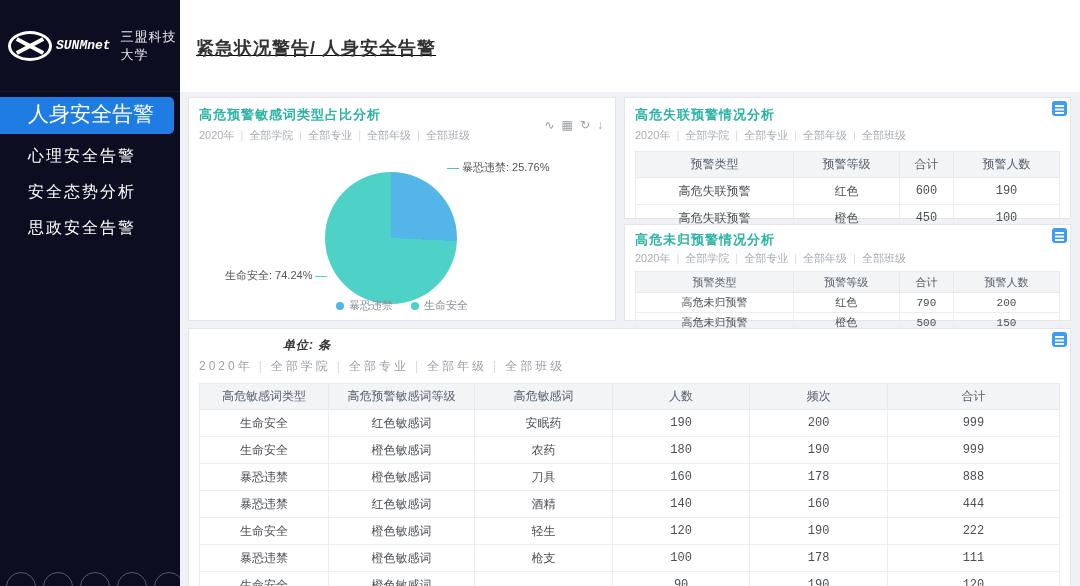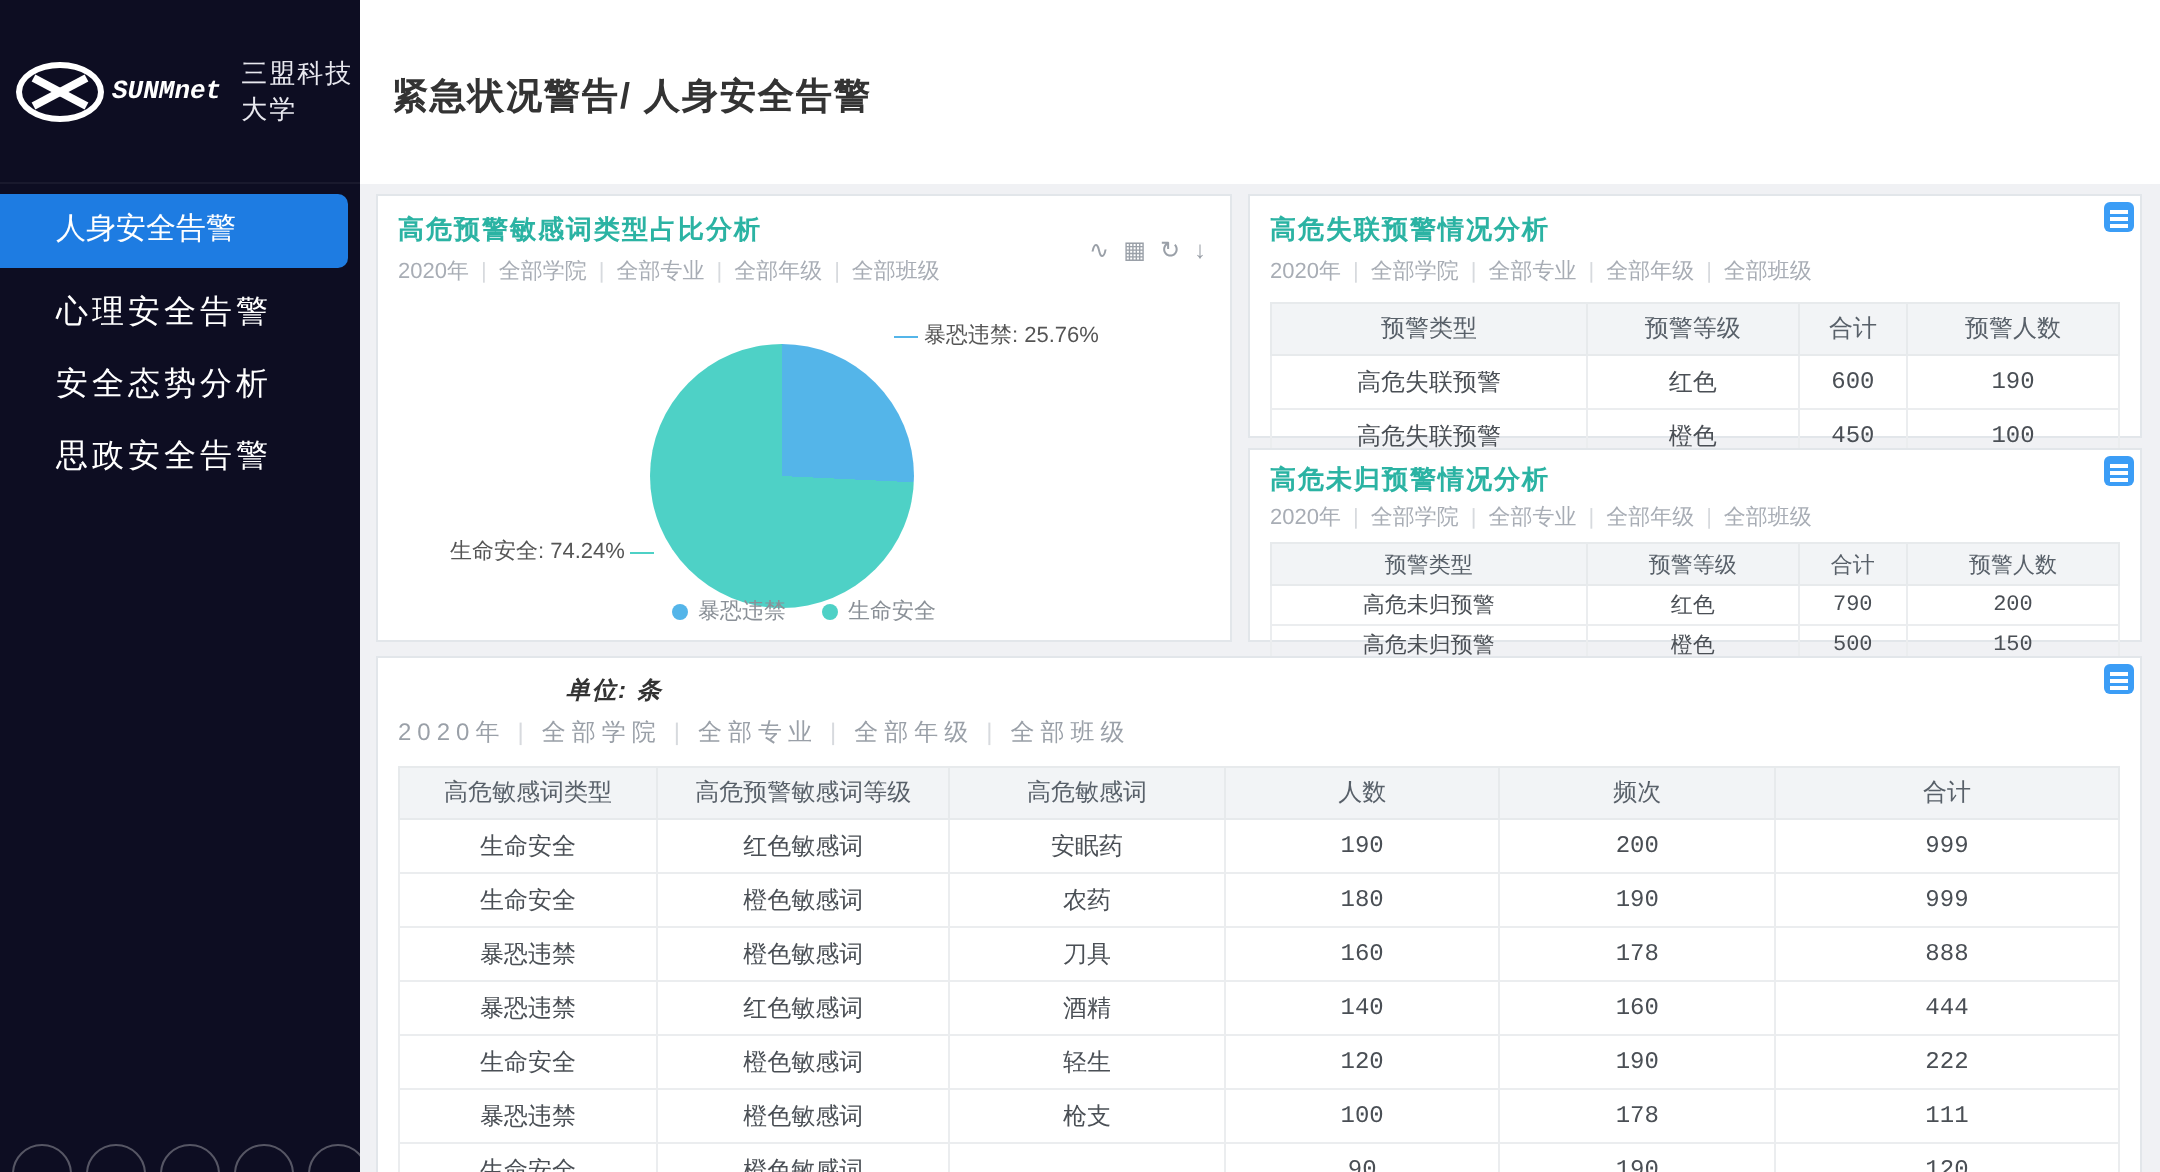--- a/index.html
+++ b/index.html
@@ -17,29 +17,29 @@
     width:30px; height:4px; background:#fff; }
   .logo-oval::before { transform:translate(-50%,-50%) rotate(28deg); }
   .logo-oval::after  { transform:translate(-50%,-50%) rotate(-28deg); }
   .logo-brand { font-size:13px; font-weight:bold; font-style:italic; margin-left:4px; }
   .logo-univ { font-size:13px; margin-left:10px; color:#e8e8ef; letter-spacing:1px; }
   .nav { margin-top:4px; }
   .nav-item { color:#fff; cursor:pointer; white-space:nowrap; }
   .nav-item.sub { font-size:16px; height:36px; line-height:36px; padding-left:28px;
     letter-spacing:2px; }
   .nav-item.active { background:#1e7ce2; width:174px; border-radius:0 5px 5px 0;
-    font-size:15px; height:37px; line-height:37px; margin:5px 0; padding-left:28px; }
+    font-size:21px; height:37px; line-height:37px; margin:5px 0; padding-left:28px; }
   .deco-circles { position:absolute; bottom:-16px; left:6px; display:flex; gap:7px; }
   .deco-circles span { width:30px; height:30px; border:1px solid rgba(255,255,255,0.3);
     border-radius:50%; display:block; }
 
   
   .main { position:absolute; left:180px; top:0; width:900px; height:586px;
     background:#f0f1f4; }
-  .topbar { height:92px; background:#fff; }
+  .topbar { height:92px; background:#fff;text-decoration:underline; }
   .breadcrumb { padding:36px 0 0 16px; font-size:18px; font-weight:bold; color:#333;
     letter-spacing:1px; }
 
   .panel { position:absolute; background:#fff; border:1px solid #e2e6ea; padding:8px 10px; }
   .p-title { color:#2bb3a3; font-size:13px; font-weight:bold; letter-spacing:1px; }
   .filters { color:#a8adb5; font-size:11px; margin-top:4px; white-space:nowrap; }
   .filters .sep { margin:0 6px; color:#d7dade; }
   .filters .filter { cursor:pointer; }
   .filters.wide { font-size:12px; letter-spacing:3px; color:#9aa0a8; }
 

